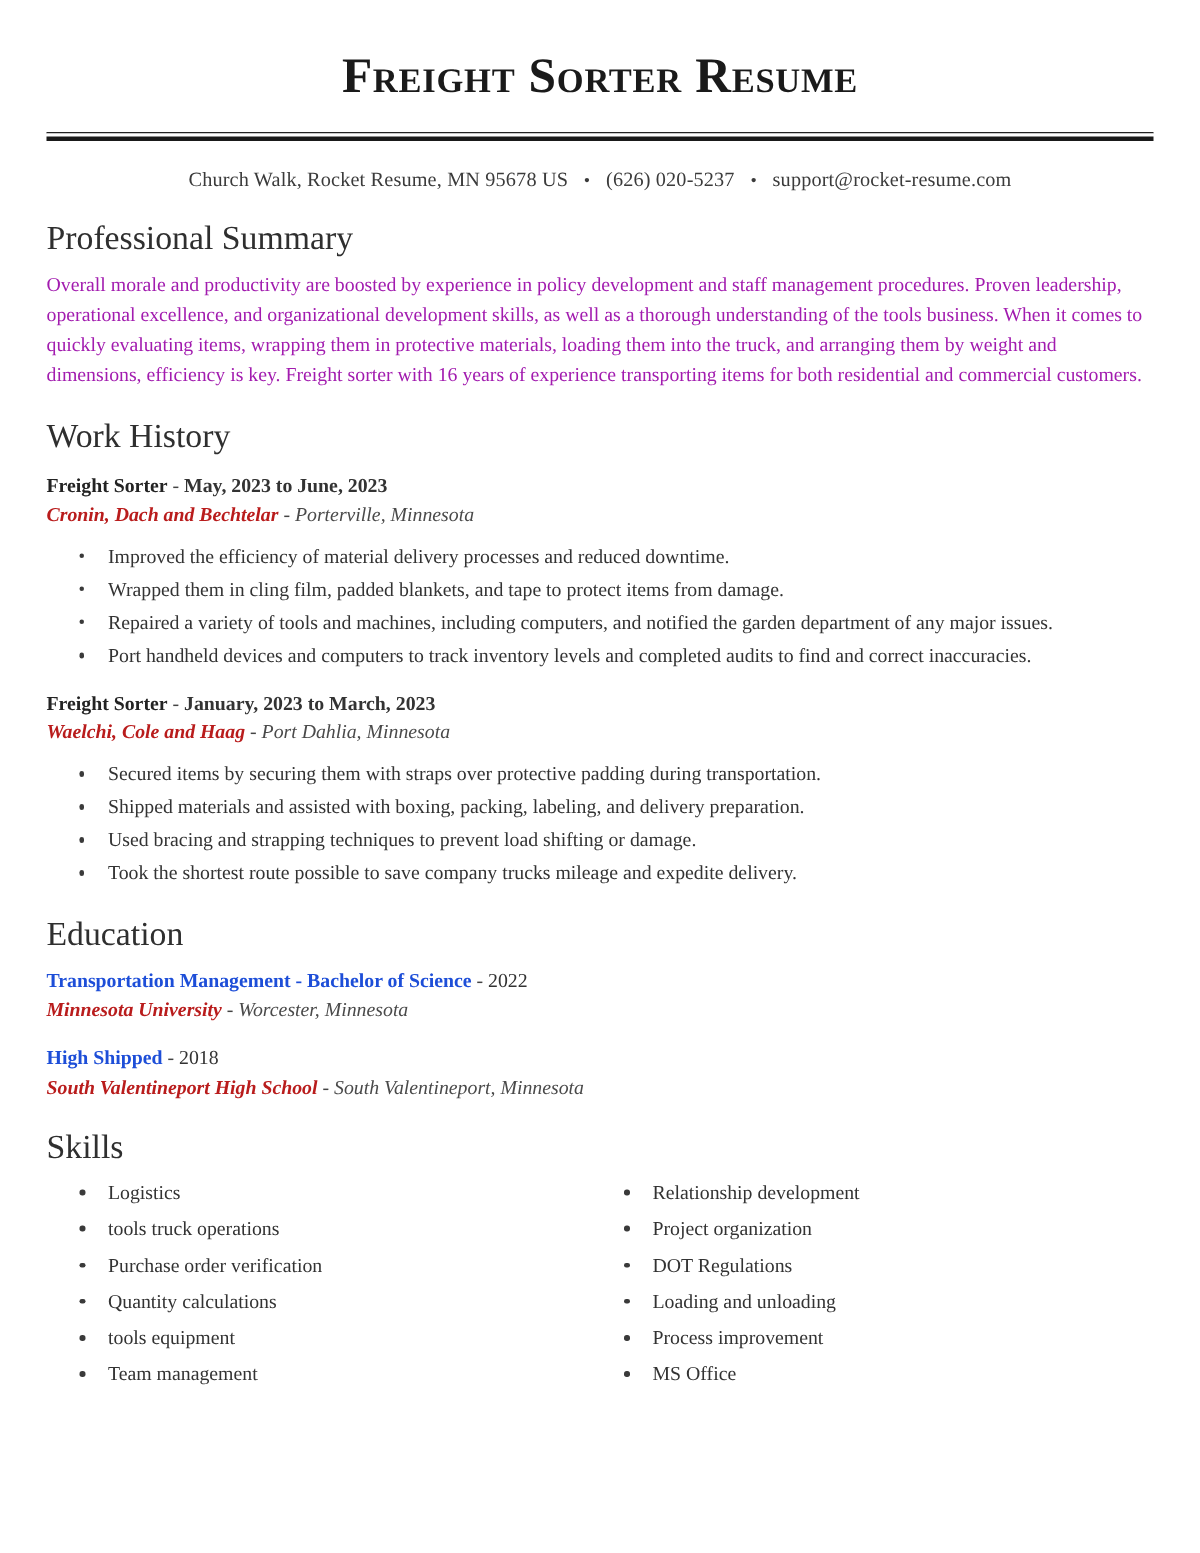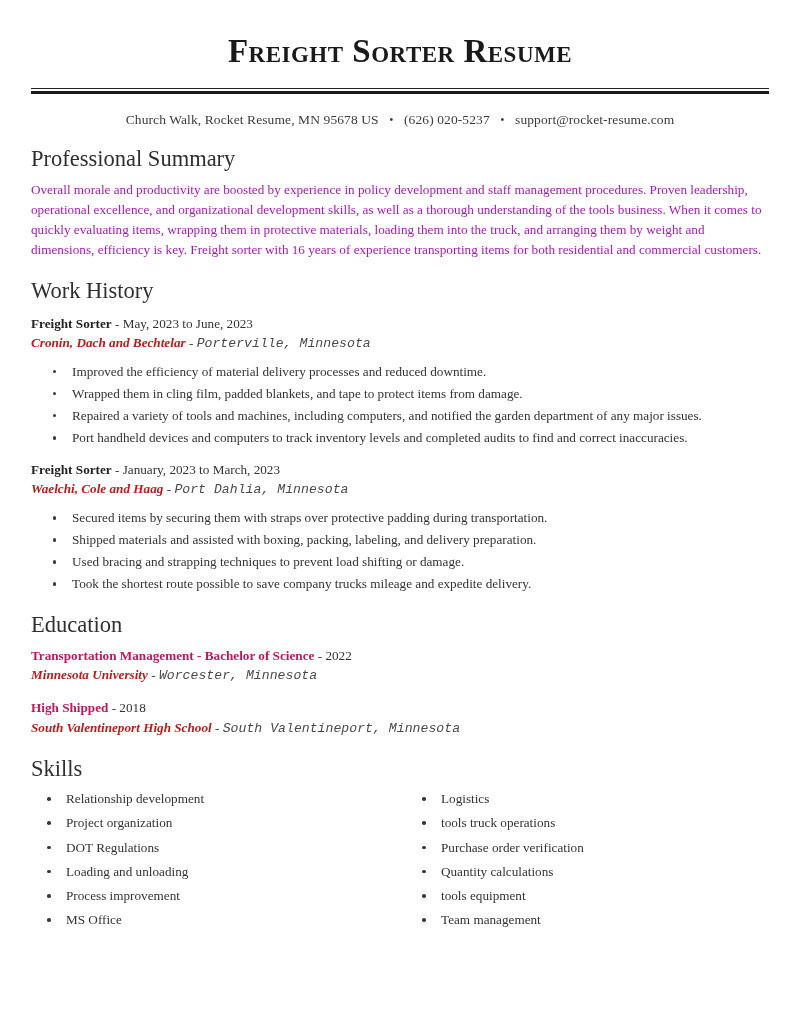--- a/index.html
+++ b/index.html
@@ -99,32 +99,31 @@
   .entry-line {
     font-size: 13.2px;
     line-height: 1.46;
     color: #333333;
   }
   .entry-title {
     font-weight: bold;
     color: #232323;
   }
   .entry-dates {
-    font-weight: normal;
+    font-weight: bold;
   }
   .entry-org {
     font-weight: bold;
     font-style: italic;
     color: #b91c1c;
   }
   .entry-location {
     font-weight: normal;
     font-style: italic;
     color: #4a4a4a;
-    font-family: Liberation Mono, monospace;
   }
   .dash {
     font-weight: normal;
     font-style: normal;
     color: #444444;
   }
 
   
   ul.bullets {
     margin: 9px 0 0 0;
@@ -152,21 +151,21 @@
 
   
   .edu-entry {
     margin-top: 13px;
   }
   .edu-entry:first-of-type {
     margin-top: 7px;
   }
   .edu-degree {
     font-weight: bold;
-    color: #be185d;
+    color: #1d4ed8;
     text-align: center;
   }
   .edu-year {
     font-weight: normal;
   }
 
   
   .skills-columns {
     display: flex;
     margin-top: 3px;
@@ -283,36 +282,36 @@
       </div>
       <div class="entry-line">
         <span class="entry-org">South Valentineport High School</span><span class="dash"> - </span><span class="entry-location">South Valentineport, Minnesota</span>
       </div>
     </div>
   </div>
 
   <div class="section">
     <h2 class="section-heading">Skills</h2>
     <div class="skills-columns">
+      <div class="skills-col left">
+        <ul>
+          <li>Logistics</li>
+          <li>tools truck operations</li>
+          <li>Purchase order verification</li>
+          <li>Quantity calculations</li>
+          <li>tools equipment</li>
+          <li>Team management</li>
+        </ul>
+      </div>
       <div class="skills-col right">
         <ul>
           <li>Relationship development</li>
           <li>Project organization</li>
           <li>DOT Regulations</li>
           <li>Loading and unloading</li>
           <li>Process improvement</li>
           <li>MS Office</li>
         </ul>
       </div>
-      <div class="skills-col left">
-        <ul>
-          <li>Logistics</li>
-          <li>tools truck operations</li>
-          <li>Purchase order verification</li>
-          <li>Quantity calculations</li>
-          <li>tools equipment</li>
-          <li>Team management</li>
-        </ul>
-      </div>
     </div>
   </div>
 
 </div>
 
 </body></html>

